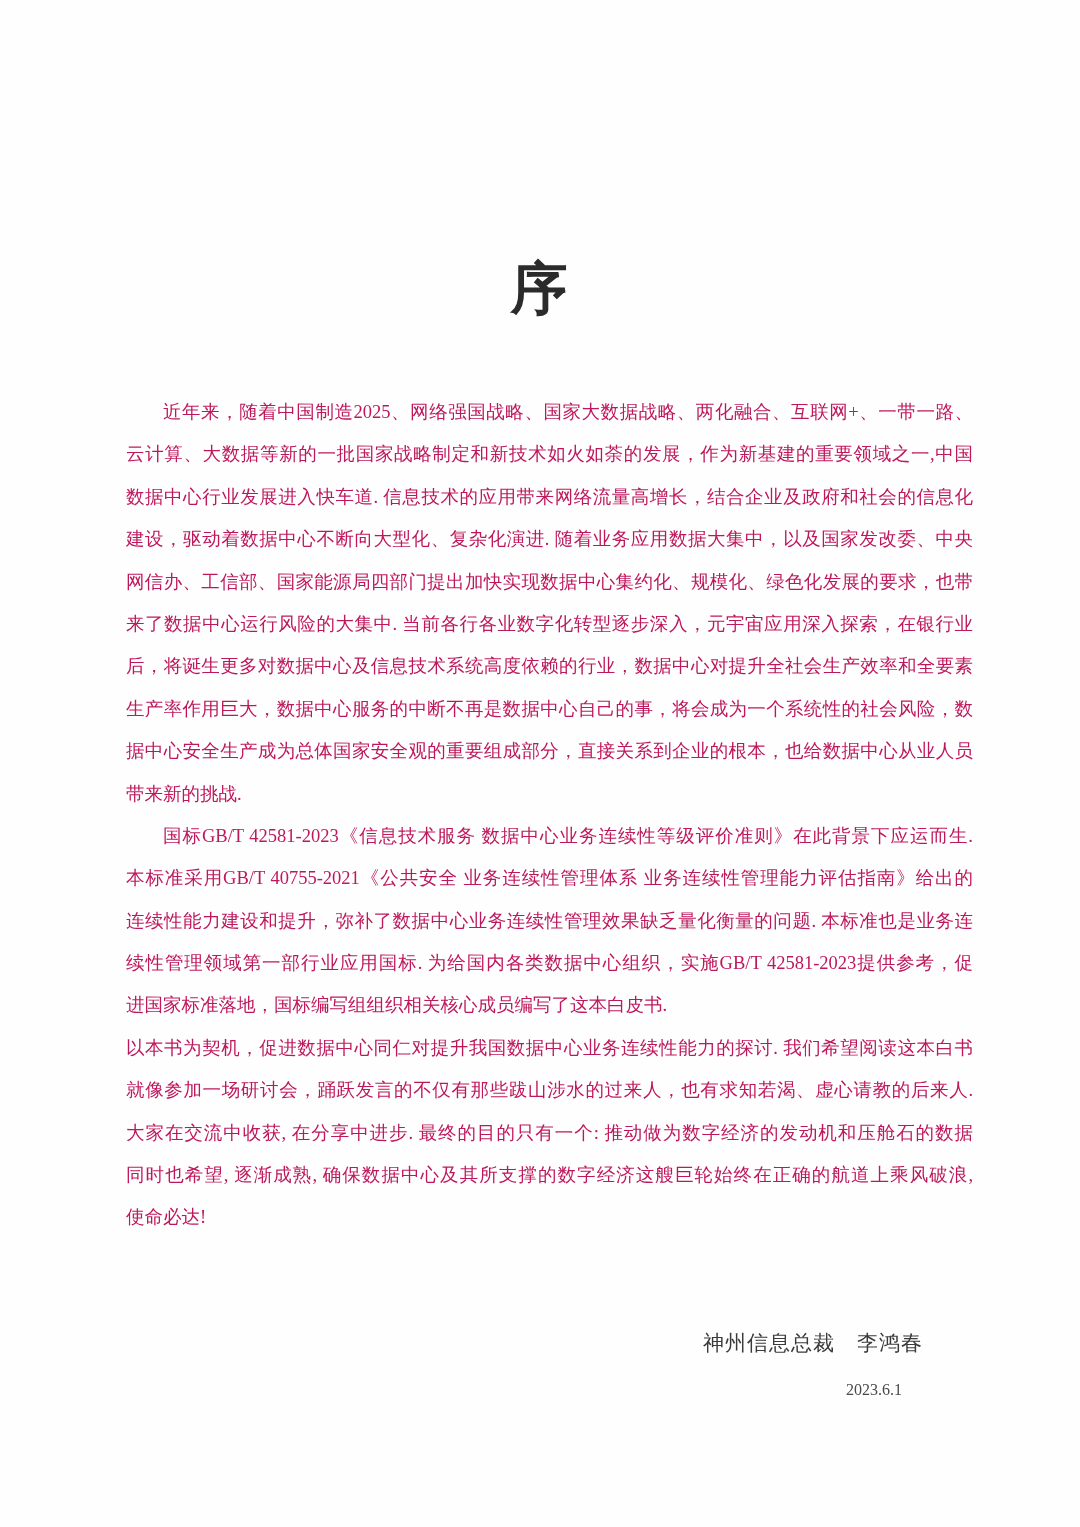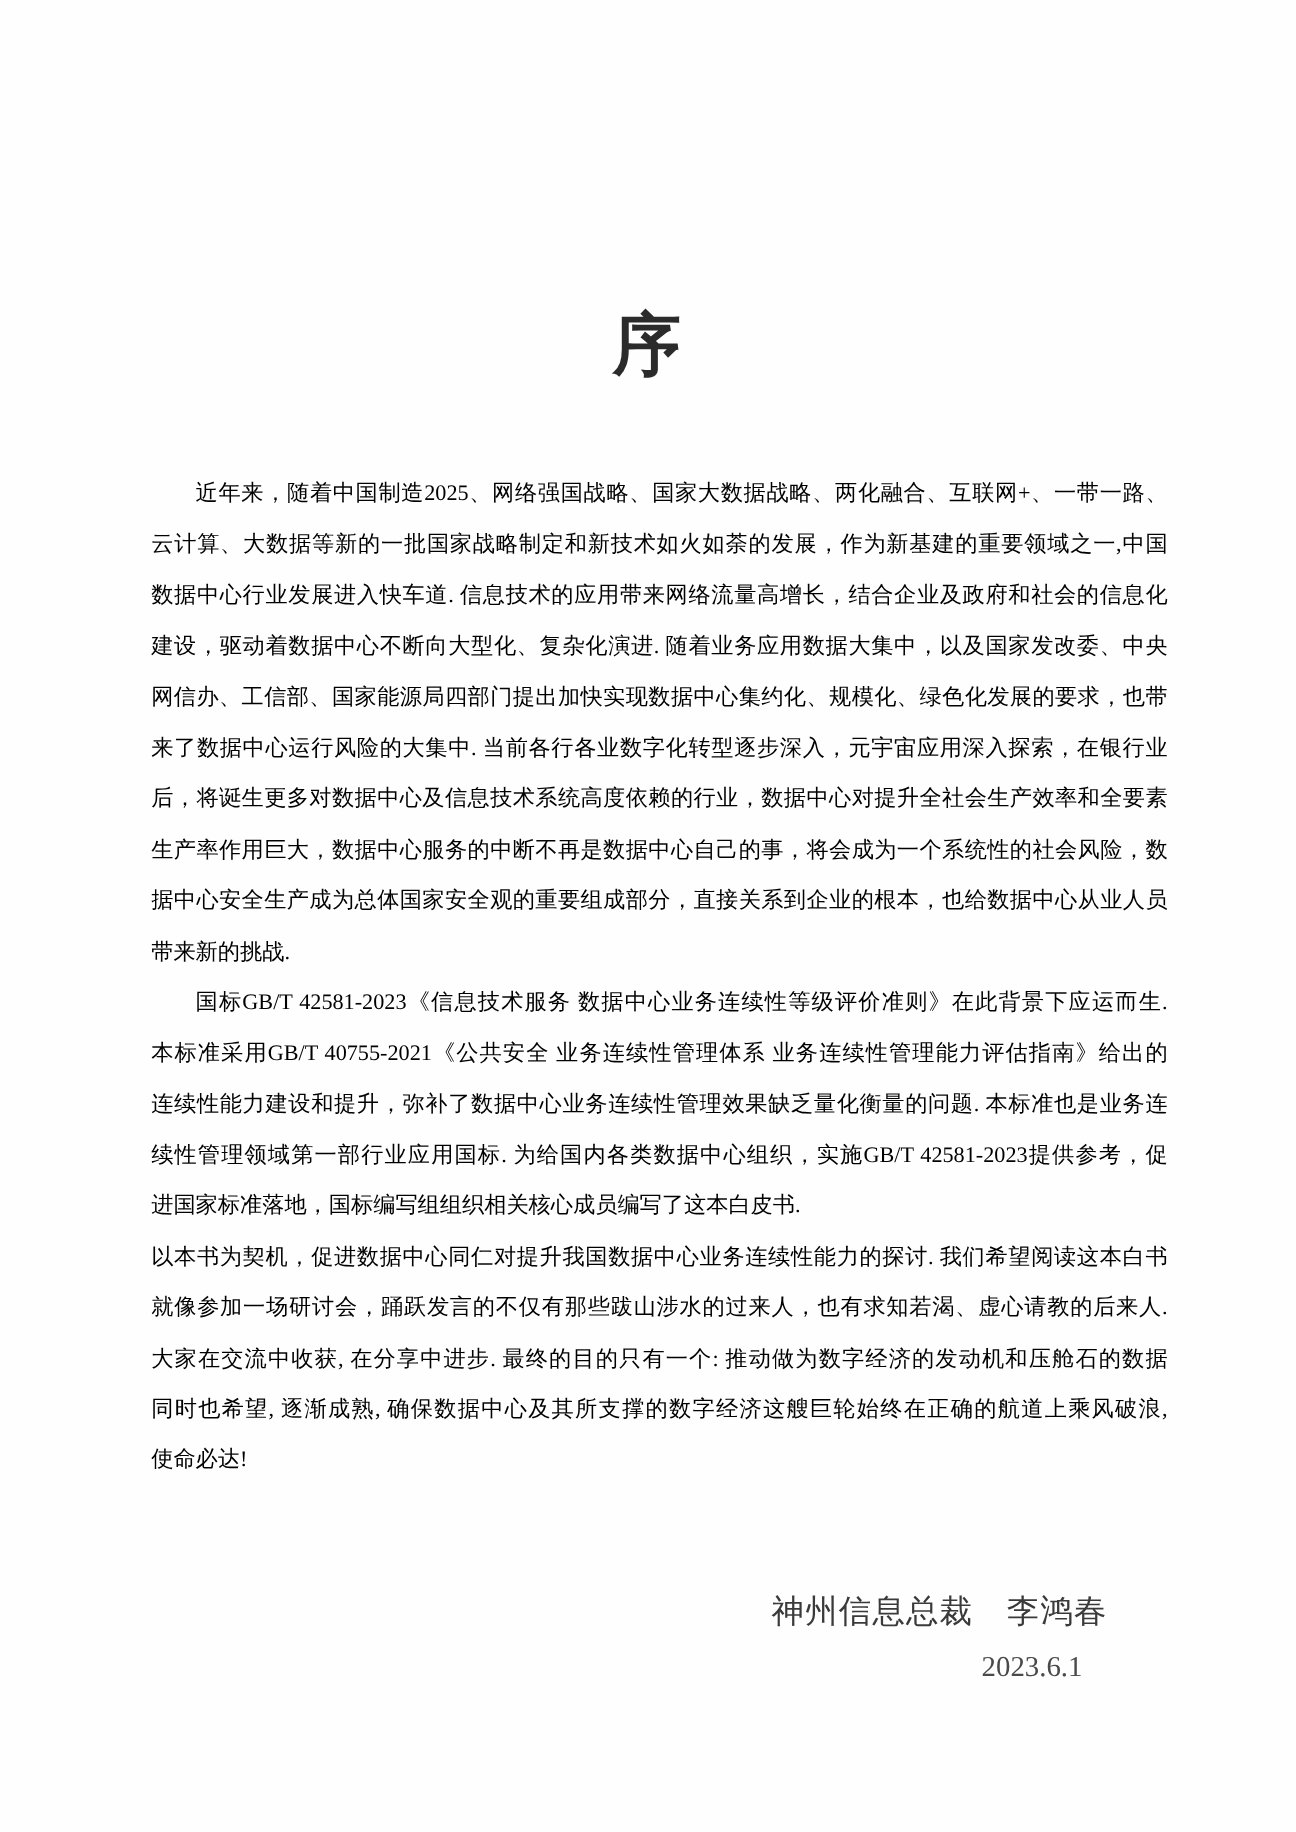--- a/index.html
+++ b/index.html
@@ -26,51 +26,51 @@
     line-height: 66px;
     font-weight: 700;
     color: #2b2b2b;
     letter-spacing: 2px;
   }
   .body-block {
     position: absolute;
     top: 391px;
     left: 126px;
     width: 847px;
-    color: #000000;
+    color: #be185d;
     font-size: 18.5px;
     line-height: 42.4px;
   }
   .paragraph {
     margin: 0;
     padding: 0;
   }
   .line {
     height: 42.4px;
     overflow: hidden;
     text-align: justify;
     text-align-last: justify;
     white-space: normal;
   }
   .line.first { text-indent: 2em; }
   .line.last  { text-align-last: left; }
   .signature {
     position: absolute;
     top: 1328px;
     right: 157px;
-    font-size: 27px;
+    font-size: 21px;
     line-height: 30px;
     color: #3a3a3a;
     letter-spacing: 1px;
   }
   .date {
     position: absolute;
     top: 1376px;
     right: 178px;
-    font-size: 24px;
+    font-size: 16px;
     line-height: 28px;
     color: #4a4a4a;
   }
 </style>
 </head>
 <body>
 
 <div class="page">
   <h1 class="title">序</h1>
 

